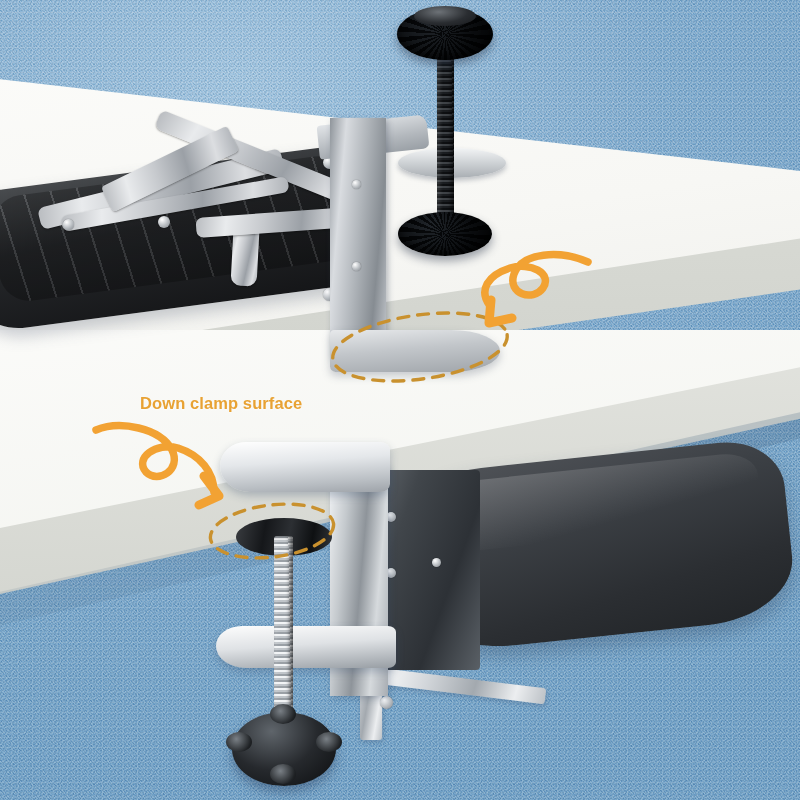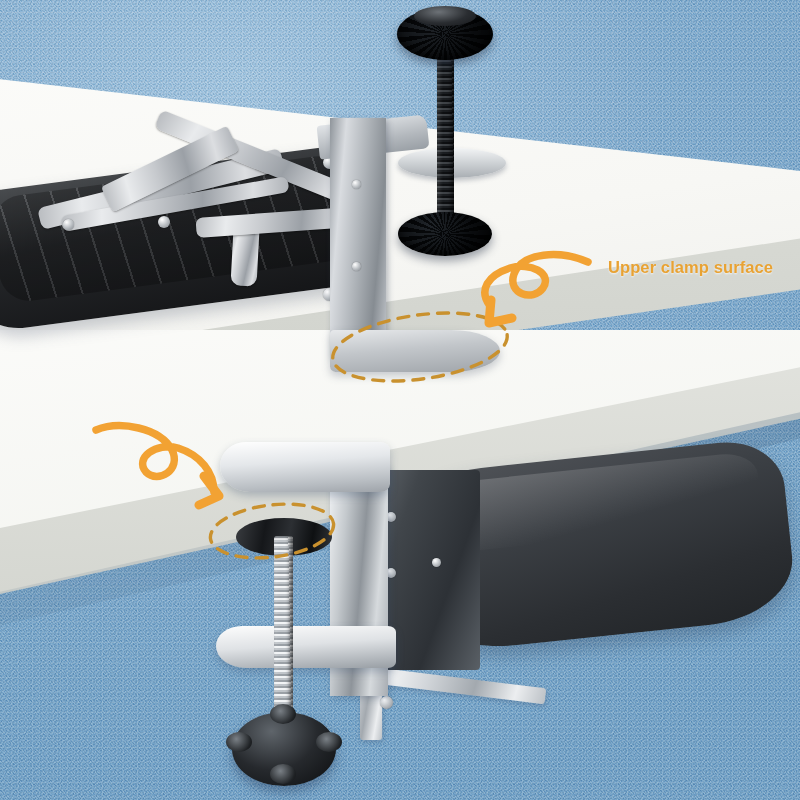--- a/index.html
+++ b/index.html
@@ -364,16 +364,16 @@
 
     <path d="M588,262 C560,250 522,252 514,274 C507,294 533,302 543,288
              C553,273 530,262 510,268 C488,275 478,290 490,306" fill="none" stroke="#f2a233" stroke-width="7.5" stroke-linecap="round" stroke-linejoin="round"></path>
     <path d="M491,300 L489,323 L512,318" fill="none" stroke="#f2a233" stroke-width="9" stroke-linecap="round" stroke-linejoin="round"></path>
 
     <path d="M96,430 C120,420 160,428 172,450 C182,470 158,484 146,472
              C134,458 156,442 178,448 C200,455 214,472 214,492" fill="none" stroke="#f2a233" stroke-width="7.5" stroke-linecap="round" stroke-linejoin="round"></path>
     <path d="M204,476 L219,496 L199,505" fill="none" stroke="#f2a233" stroke-width="9" stroke-linecap="round" stroke-linejoin="round"></path>
   </svg>
 
-  <div class="anno-label" style="left:608px; top:258px;">Upper clamp surface</div>
-
+
+  <div class="anno-label" style="left:140px; top:394px;">Down clamp surface</div>
 
 </div>
 
 </body></html>

